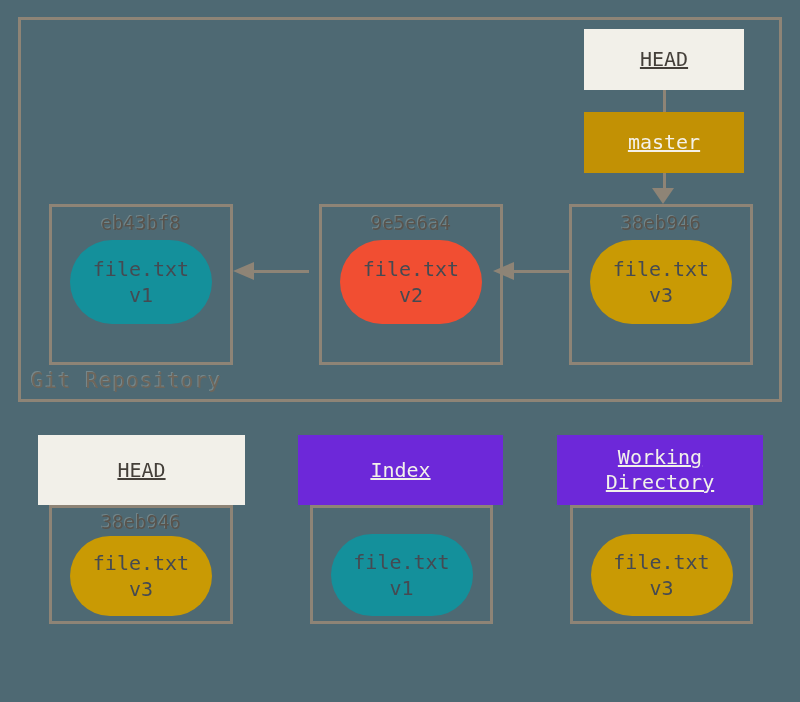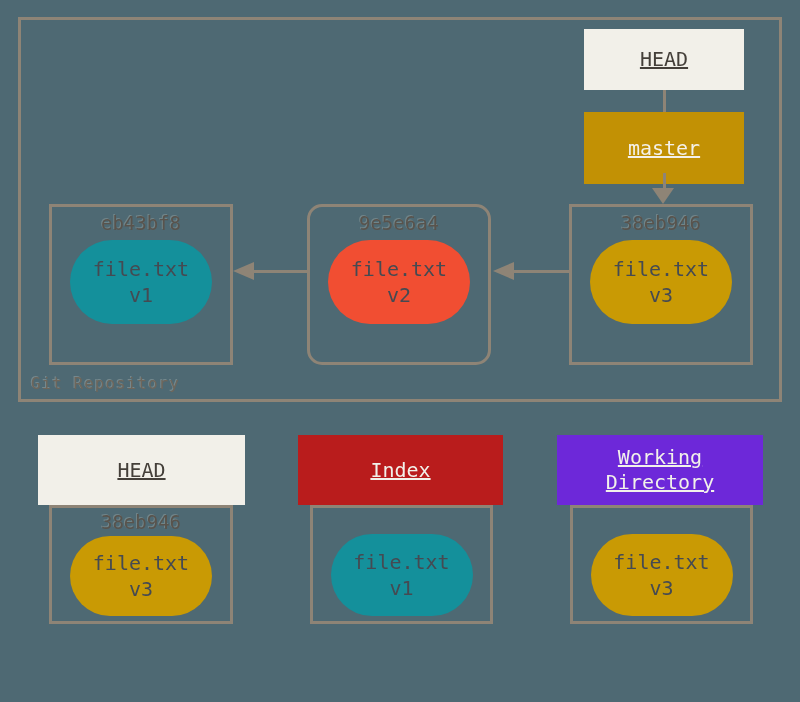--- a/index.html
+++ b/index.html
@@ -10,21 +10,21 @@
   }
   .abs { position:absolute; }
 
   
   .repo-box {
     left:18px; top:17px; width:764px; height:385px;
     border:3px solid #8E8476; box-sizing:border-box;
   }
   .repo-label {
     position:absolute; left:10px; bottom:6px;
-    font-size:16px; letter-spacing:1px; color:#6E665B;
+    font-size:21px; letter-spacing:1px; color:#6E665B;
     text-shadow:-1px -1px 0 rgba(235,230,220,0.25);
   }
 
   
   .header-box {
     display:flex; align-items:center; justify-content:center;
     font-size:20px; line-height:1.25; text-align:center;text-decoration:underline;
   }
 
   
@@ -78,36 +78,36 @@
   <div class="abs repo-box">
     <span class="repo-label">Git Repository</span>
   </div>
 
   <div class="abs header-box" style="left: 584px; top: 29px; width: 160px; height: 61px; background-color: rgb(242, 240, 233); color: rgb(68, 63, 57);">
     <span>HEAD</span>
   </div>
 
   <div class="abs vline" style="left:663px; top:90px; height:22px;"></div>
 
-  <div class="abs header-box" style="left:584px; top:112px; width:160px; height:72px; background:#C29104; color:#F4F1E9;">
+  <div class="abs header-box" style="left:584px; top:112px; width:160px; height:61px; background:#C29104; color:#F4F1E9;">
     <span>master</span>
   </div>
 
   <div class="abs vline" style="left:663px; top:173px; height:16px;"></div>
   <div class="abs arrow-down" style="left:652px; top:188px;"></div>
 
   <div class="abs commit-box" style="left:49px;">
     <span class="hash">eb43bf8</span>
     <div class="pill" style="background-color: rgb(20, 144, 155);">
       <span>file.txt</span>
       <span>v1</span>
     </div>
   </div>
 
-  <div class="abs commit-box" style="left:307px;border-radius:15px;">
+  <div class="abs commit-box" style="left:319px;">
     <span class="hash">9e5e6a4</span>
     <div class="pill" style="background-color: rgb(241, 78, 50);">
       <span>file.txt</span>
       <span>v2</span>
     </div>
   </div>
 
   <div class="abs commit-box" style="left:569px;">
     <span class="hash">38eb946</span>
     <div class="pill" style="background-color: rgb(201, 154, 4);">
@@ -141,21 +141,21 @@
     <div class="pill pill-mid" style="background-color: rgb(201, 154, 4);">
       <span>file.txt</span>
       <span>v3</span>
     </div>
   </div>
 
   <div class="abs header-box lower-header" style="left: 38px; width: 207px; background-color: rgb(242, 240, 233); color: rgb(68, 63, 57);">
     <span>HEAD</span>
   </div>
 
-  <div class="abs header-box lower-header" style="left: 298px; width: 205px; background-color: #b91c1c; color: rgb(242, 241, 234); align-items: center;">
+  <div class="abs header-box lower-header" style="left: 298px; width: 205px; background-color: #6d28d9; color: rgb(242, 241, 234); align-items: center;">
     <span>Index</span>
   </div>
 
   <div class="abs header-box lower-header" style="left: 557px; width: 206px; padding: 0px 45px; box-sizing: border-box; background-color: #6d28d9; color: rgb(242, 241, 234);">
     <span>Working Directory</span>
   </div>
 
 
 </div>
 

